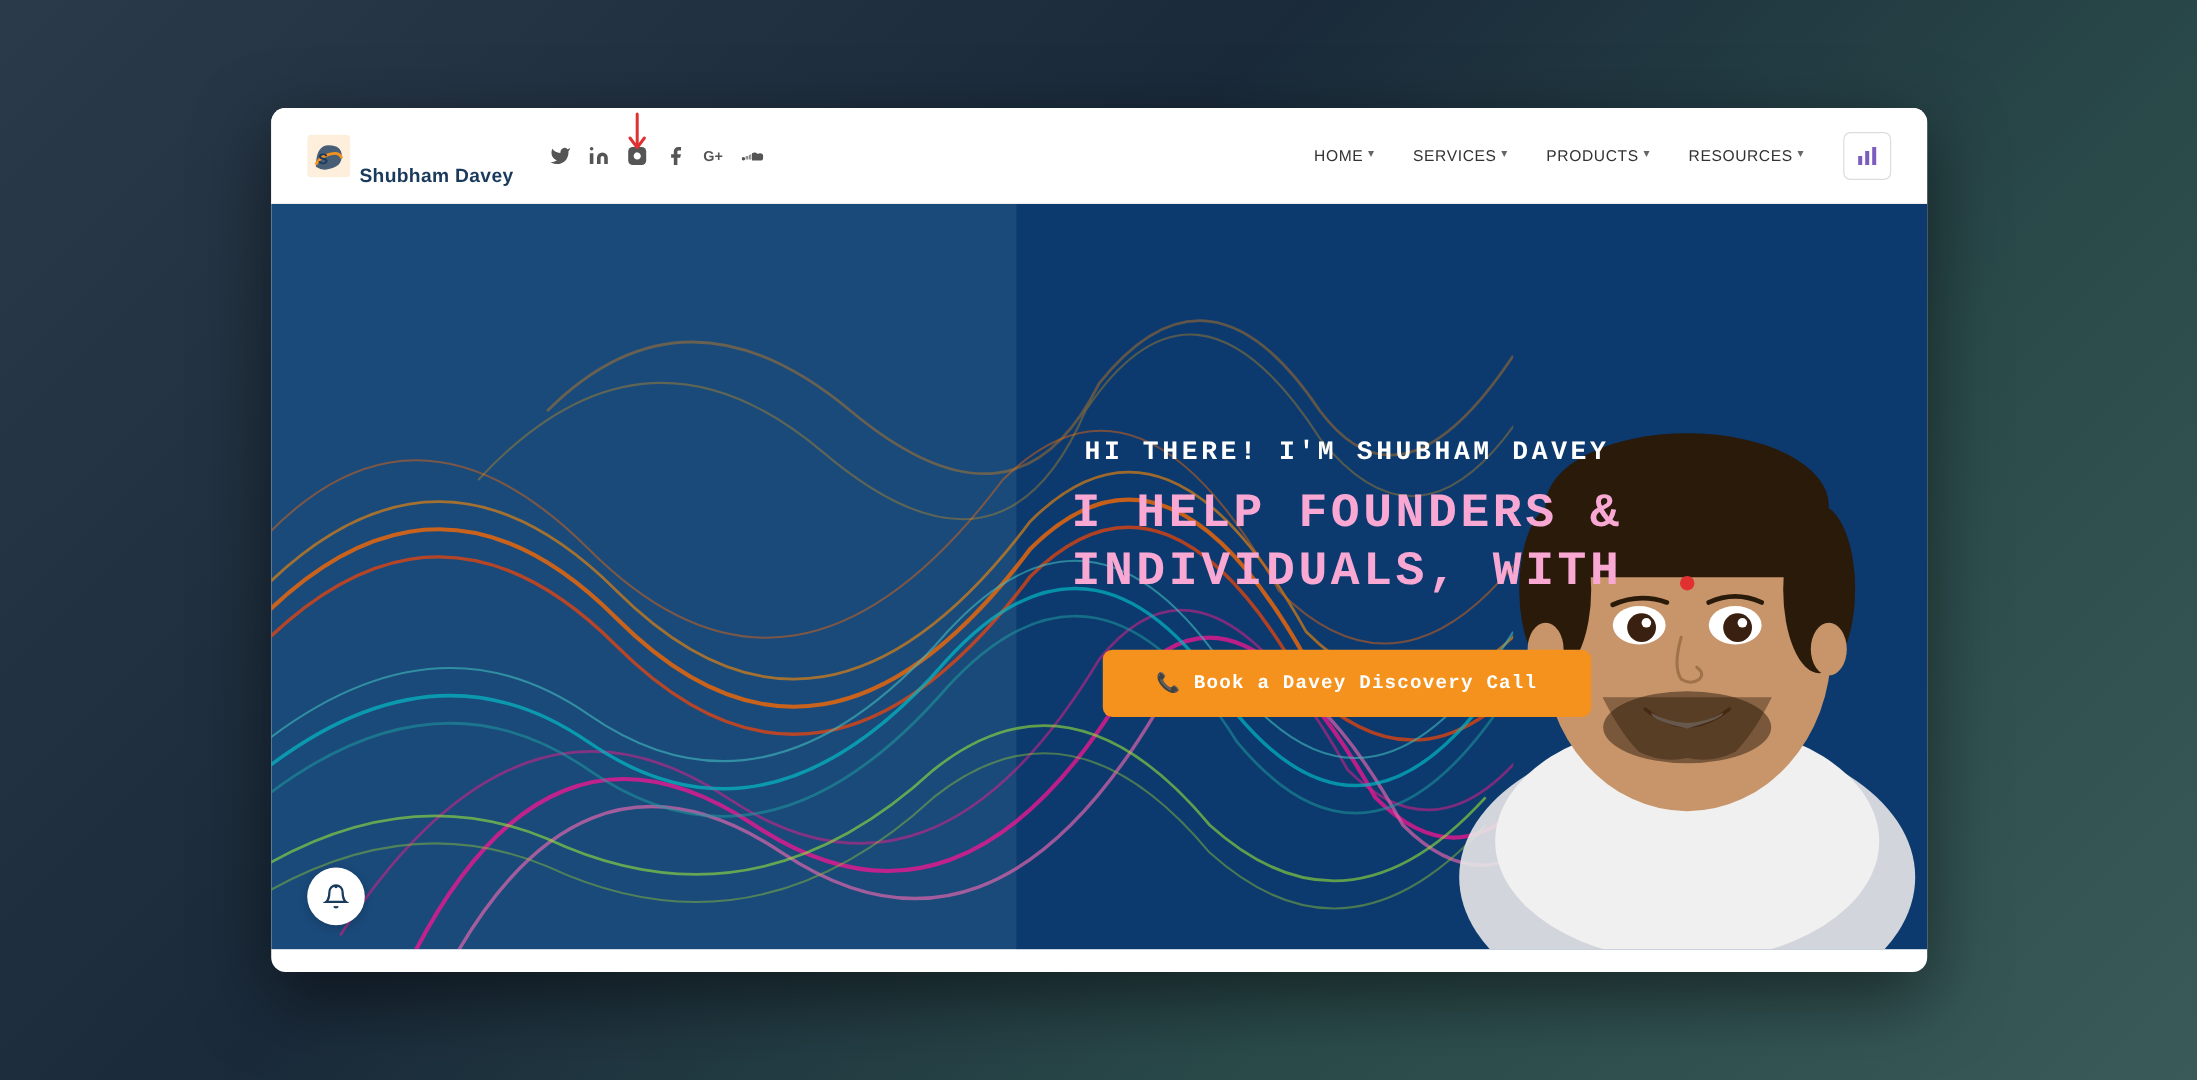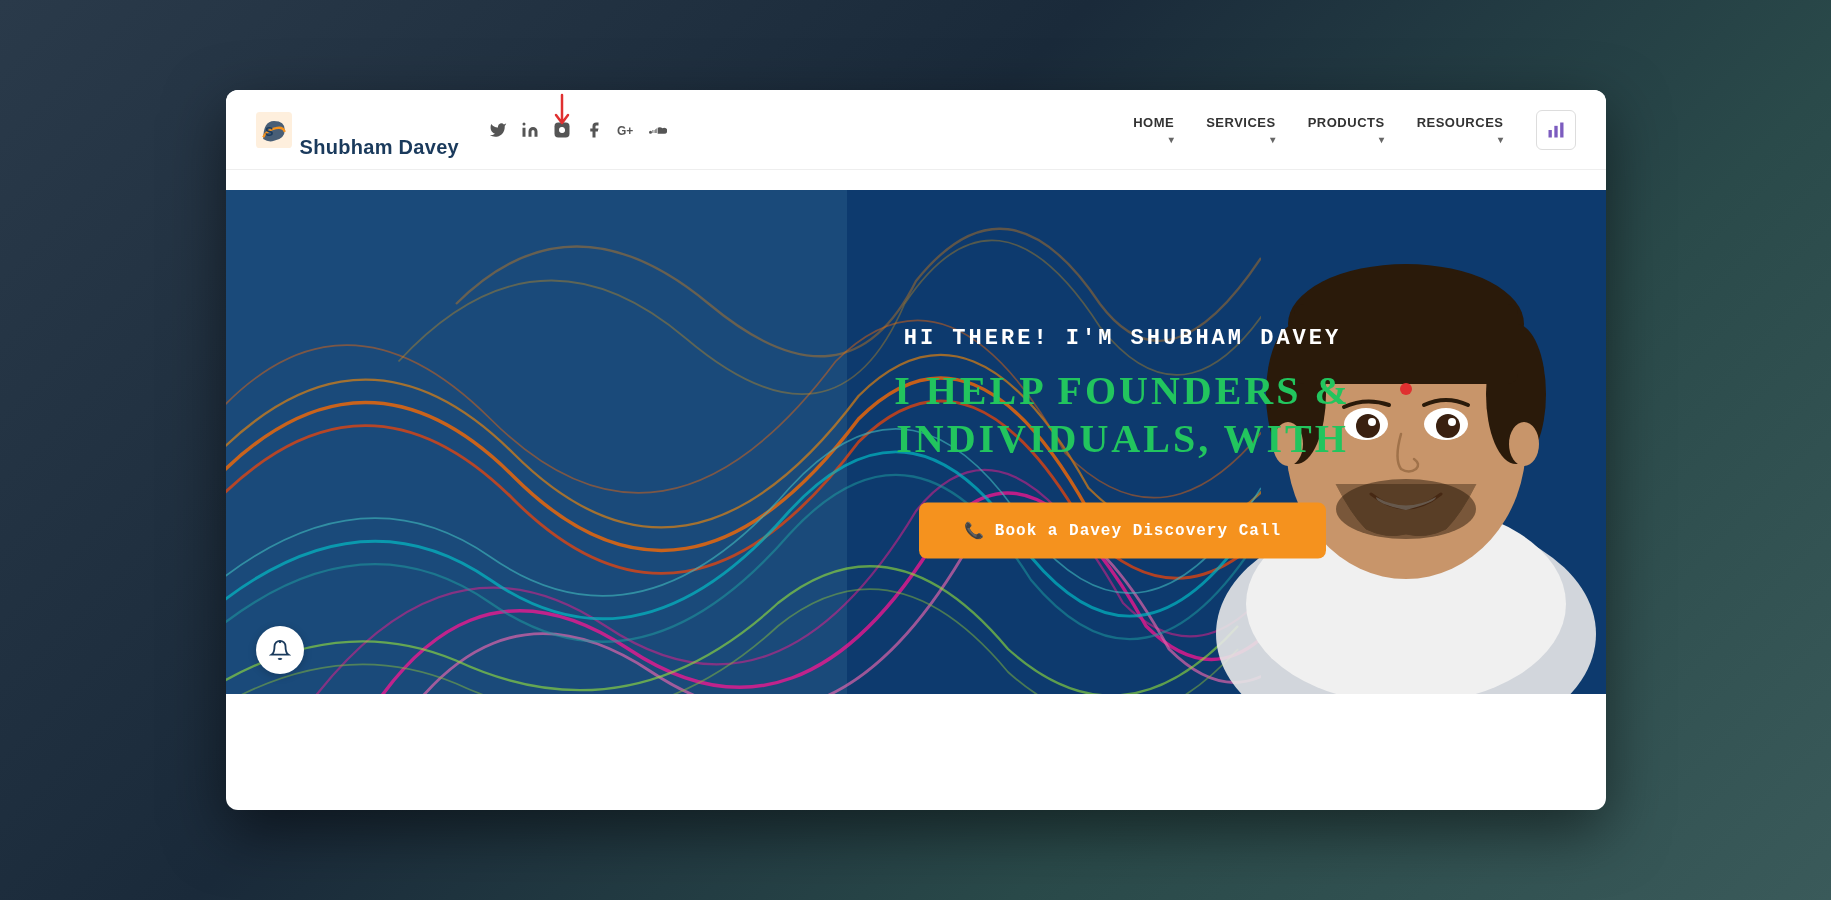--- a/index.html
+++ b/index.html
@@ -42,21 +42,21 @@
       gap: 8px;
       margin-right: 30px;
     }
 
     .logo-icon {
       width: 36px;
       height: 36px;
     }
 
     .logo-text {
-      font-size: 20px;
+      font-size: 16px;
       font-weight: 700;
       color: #1a3a5c;
       letter-spacing: 0.3px;
       margin-top: 36px;
     }
 
     .social-icons {
       display: flex;
       align-items: center;
       gap: 14px;
@@ -89,30 +89,29 @@
 
     .nav-menu {
       display: flex;
       align-items: center;
       gap: 8px;
       margin-left: auto;
     }
 
     .nav-item {
       display: flex;
-      align-items: flex-end;
+      align-items: flex-start;
       gap: 4px;
       padding: 8px 12px;
       font-size: 13px;
-      font-weight: 700;
+      font-weight: 400;
       color: #333;
       cursor: pointer;
       letter-spacing: 0.5px;
       text-transform: uppercase;
-      flex-direction: column;
     }
 
     .nav-chevron {
       font-size: 10px;
       color: #666;
     }
 
     .nav-icon-btn {
       width: 40px;
       height: 40px;
@@ -121,24 +120,23 @@
       display: flex;
       align-items: center;
       justify-content: center;
       margin-left: 12px;
       cursor: pointer;
     }
 
     
     .hero {
       position: relative;
-      height: 504px;
+      height: 621px;
       background: #1a4a7a;
       overflow: hidden;
-      margin-top: 20px;
     }
 
     
     .hero-bg-right {
       position: absolute;
       right: 0;
       top: 0;
       width: 55%;
       height: 100%;
       background: #0d3a6e;
@@ -172,24 +170,24 @@
       color: #ffffff;
       text-transform: uppercase;
       margin-bottom: 16px;
       font-family: 'Courier New', monospace;
     }
 
     .hero-title {
       font-size: 40px;
       font-weight: 800;
       letter-spacing: 3px;
-      color: #22c55e;
+      color: #f9a8d4;
       text-transform: uppercase;
       margin-bottom: 40px;
-      font-family: Liberation Serif, serif;
+      font-family: Liberation Mono, monospace;
       line-height: 1.2;
     }
 
     .cta-button {
       background: #f5921e;
       color: white;
       border: none;
       padding: 18px 45px;
       border-radius: 8px;
       font-size: 16px;

